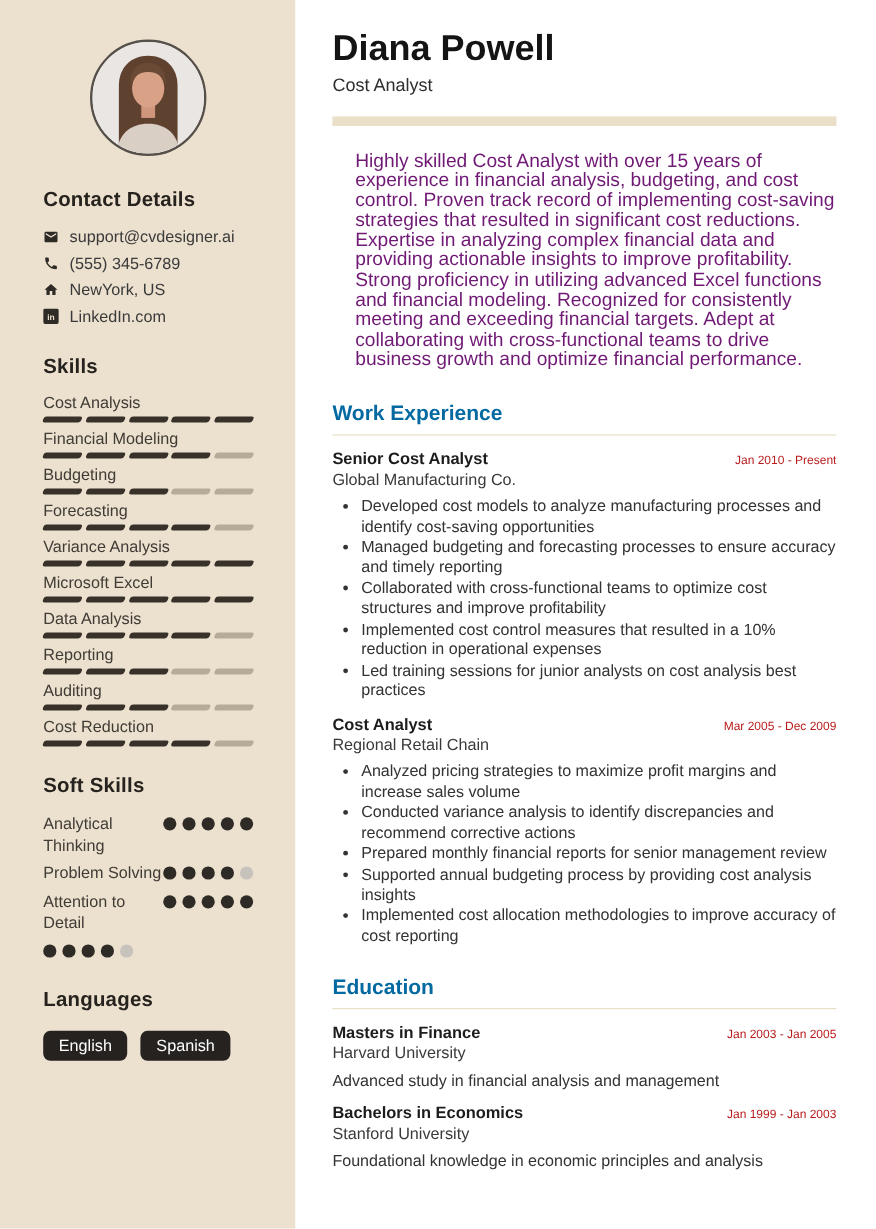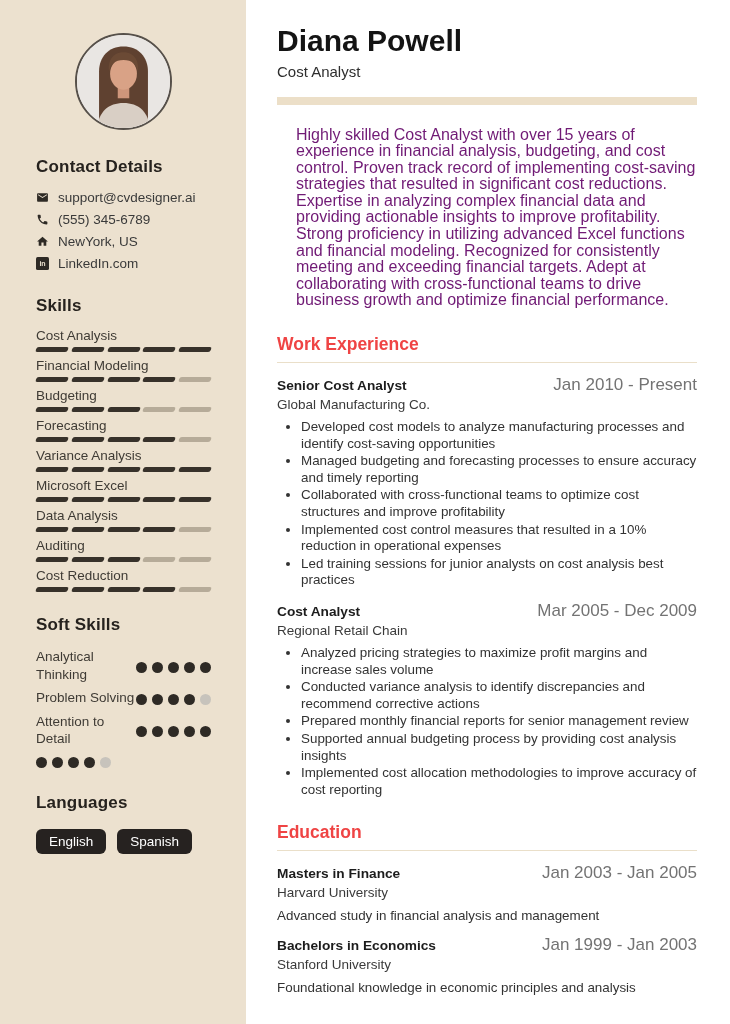--- a/index.html
+++ b/index.html
@@ -36,21 +36,21 @@
   .skills-list{margin-top:12px;}
   .skill{margin-bottom:6px;}
   .skill-label{font-size:13.5px;color:#3f3b35;margin-bottom:4px;}
   .skill-bar{display:flex;gap:4px;height:5px;margin-bottom:3px;}
   .seg{flex:1;height:5px;border-radius:2px;transform:skewX(-20deg);}
   .seg.filled{background:var(--bar-filled,#37312a);}
   .seg.empty{background:var(--bar-empty,#b6ab99);}
 
   .soft-heading{margin-top:23px;}
   .soft-list{margin-top:13px;}
-  .soft-row{display:flex;justify-content:space-between;align-items:center;margin-bottom:6px;}
+  .soft-row{display:flex;justify-content:space-between;align-items:flex-start;margin-bottom:6px;}
   .soft-label{font-size:13.5px;color:#3f3b35;width:104px;line-height:1.3;}
   .dots{display:flex;gap:5px;padding-top:3px;}
   .dot{width:11px;height:11px;border-radius:50%;}
   .dot.filled{background:var(--dot-filled,#2e2a25);}
   .dot.empty{background:var(--dot-empty,#c7c3bc);}
 
   .lang-heading{margin-top:25px;}
   .pills{display:flex;gap:11px;margin-top:16px;}
   .pill{
     background:var(--pill-bg,#262220);color:#fff;font-size:13.5px;
@@ -58,30 +58,30 @@
   }
 
   
   .main{flex:1;box-sizing:border-box;padding:25px 33px 0 31px;}
   .name{font-size:30px;font-weight:700;color:#141414;margin:0;line-height:1.05;}
   .job-title{font-size:15px;color:#2e2e2e;margin-top:6px;}
   .accent-bar{height:8px;background:var(--accent-bar,#ecdfc8);margin-top:17px;}
   .summary{margin-top:22px;font-size:16px;line-height:16.6px;color:#701a75;margin-left:19px;}
 
   .section-heading{
-    font-size:17.5px;font-weight:700;color:#ef4444;margin:0;
+    font-size:17.5px;font-weight:700;color:#0369a1;margin:0;
     padding-bottom:7px;border-bottom:1px solid #eadfc9;
   }
   .work-heading{margin-top:25px;}
   .edu-heading{margin-top:24px;}
 
   .job{margin-top:12px;}
   .job-head{display:flex;justify-content:space-between;align-items:baseline;}
   .role{font-size:13.7px;font-weight:700;color:#1c1c1c;}
-  .date{font-size:17px;color:#737373;white-space:nowrap;}
+  .date{font-size:10px;color:#b91c1c;white-space:nowrap;}
   .company{font-size:13.5px;color:#3a3a3a;margin-top:2px;}
   .job ul{margin:7px 0 0 0;padding-left:24px;}
   .job li{font-size:13.4px;color:#333;line-height:16.6px;margin-bottom:1px;}
 
   .edu{margin-top:12px;}
   .school{font-size:13.5px;color:#3a3a3a;margin-top:2px;}
   .edu-desc{font-size:13.4px;color:#333;margin-top:8px;}
 </style>
 </head>
 <body>
@@ -203,20 +203,30 @@
           <div class="skill-label">Data Analysis</div>
           <div class="skill-bar">
             <div class="seg filled"></div>
             <div class="seg filled"></div>
             <div class="seg filled"></div>
             <div class="seg filled"></div>
             <div class="seg empty"></div>
           </div>
         </div>
         <div class="skill">
+          <div class="skill-label">Reporting</div>
+          <div class="skill-bar">
+            <div class="seg filled"></div>
+            <div class="seg filled"></div>
+            <div class="seg filled"></div>
+            <div class="seg empty"></div>
+            <div class="seg empty"></div>
+          </div>
+        </div>
+        <div class="skill">
           <div class="skill-label">Auditing</div>
           <div class="skill-bar">
             <div class="seg filled"></div>
             <div class="seg filled"></div>
             <div class="seg filled"></div>
             <div class="seg empty"></div>
             <div class="seg empty"></div>
           </div>
         </div>
         <div class="skill">

